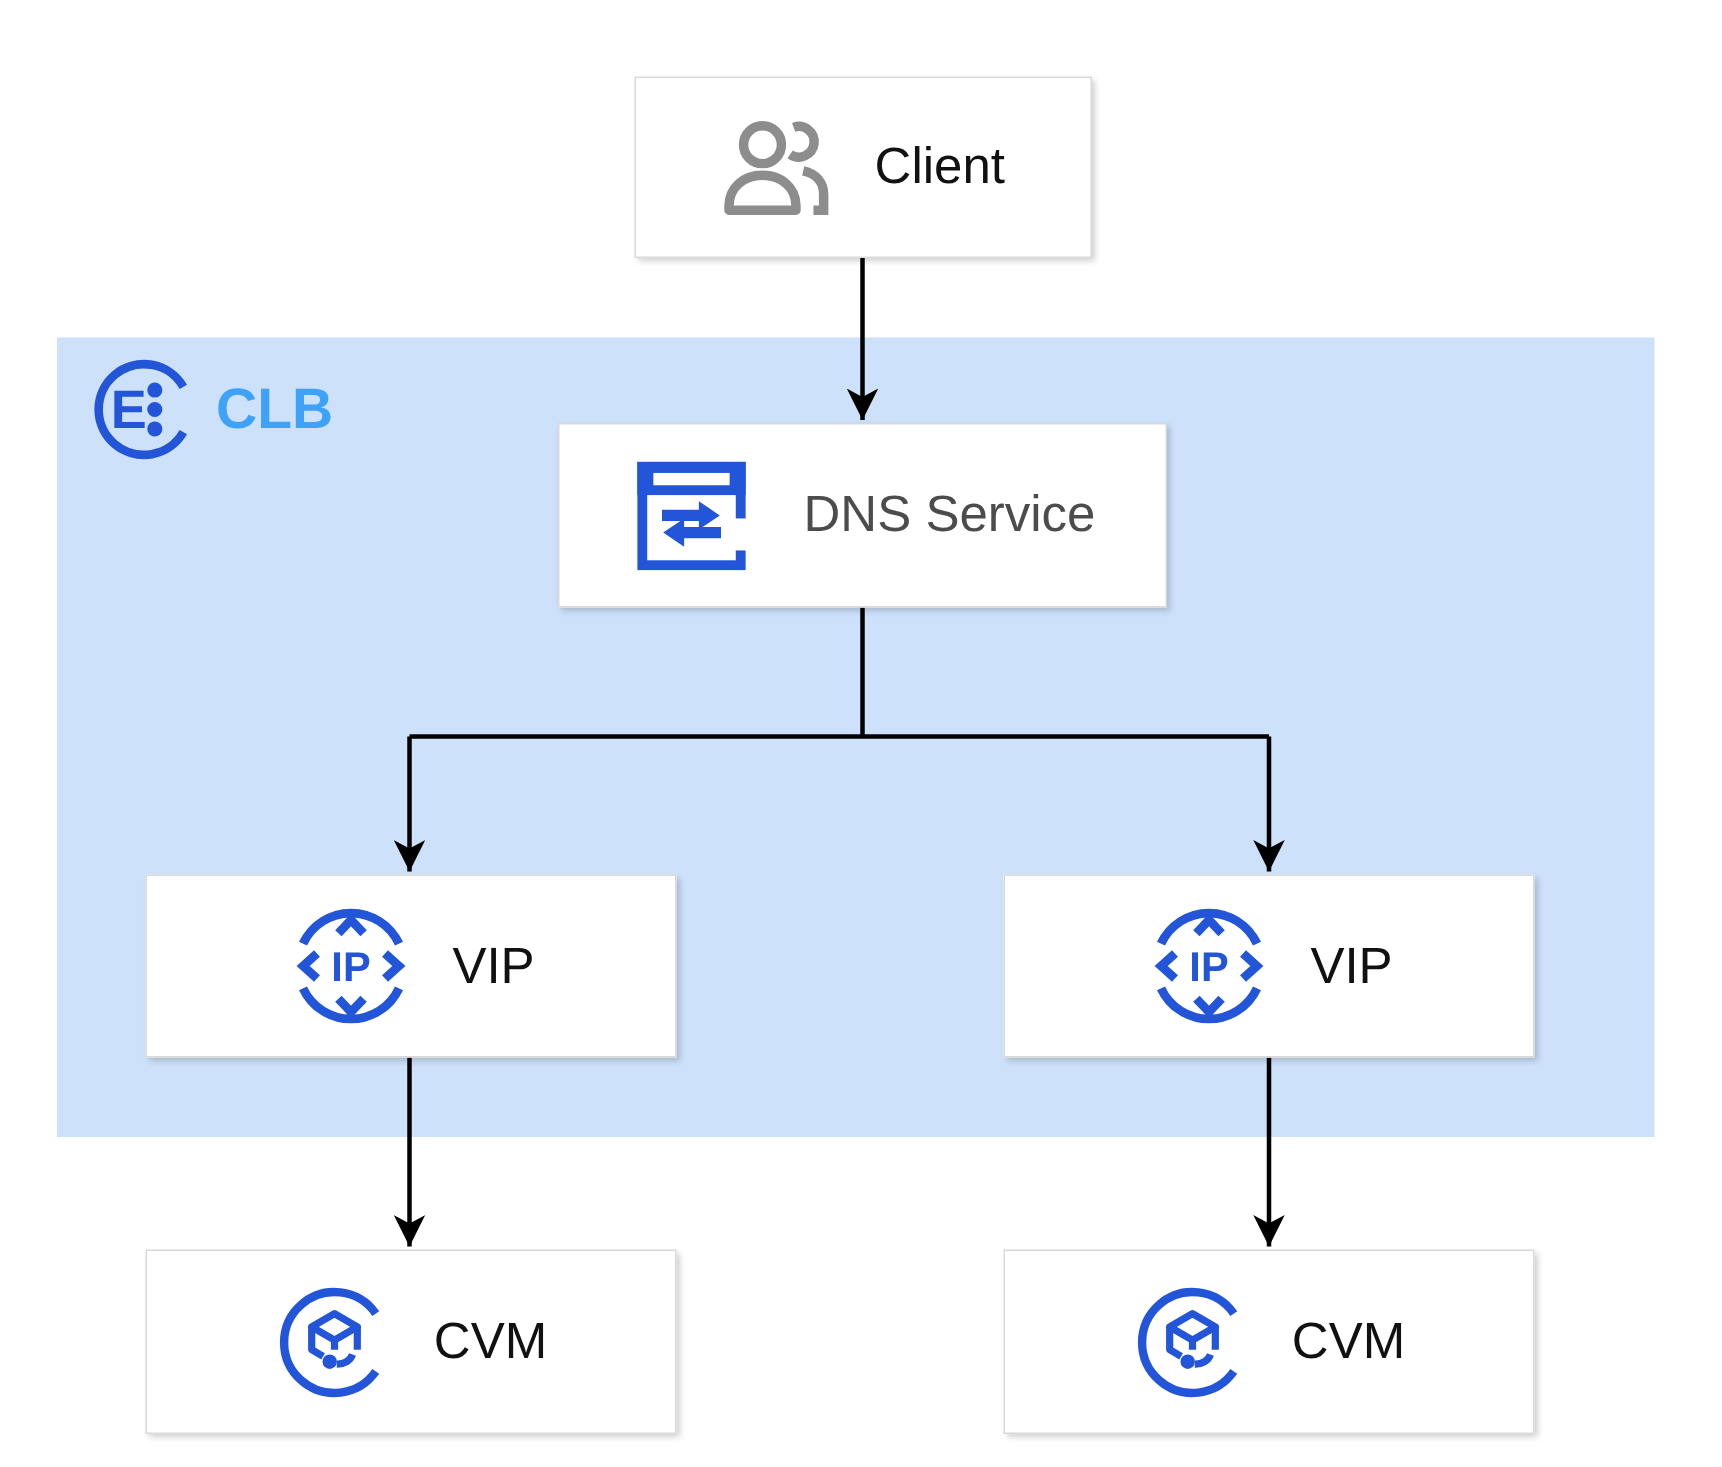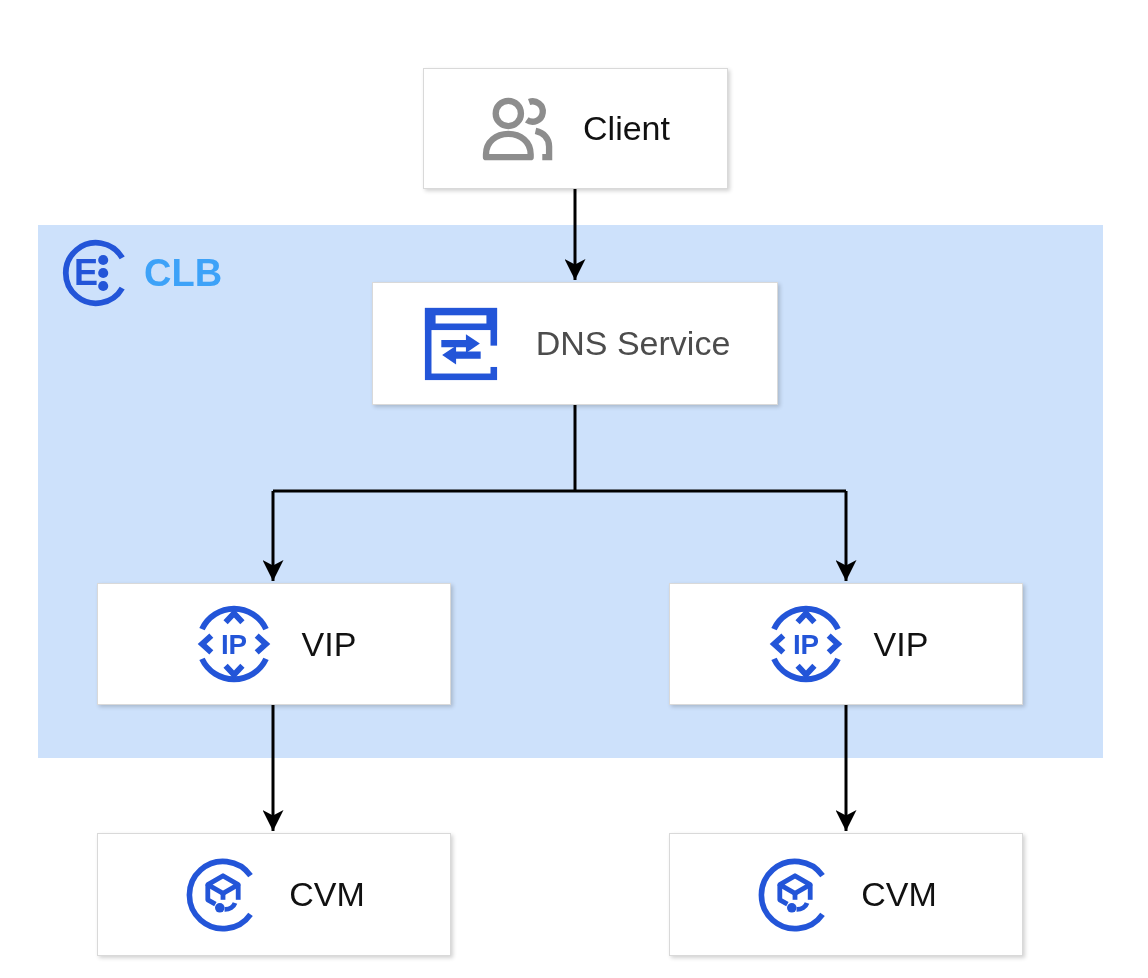--- a/index.html
+++ b/index.html
@@ -29,21 +29,21 @@
     background:var(--node-bg,#ffffff);
     border:1px solid var(--node-border,#d9d9d9);
     box-shadow:2px 2px 4px rgba(0,0,0,0.18);
     display:flex; align-items:center; justify-content:center; gap:26px;
     box-sizing:border-box;
   }
   .node-label { font-size:34px; color:var(--label-dark,#111111); white-space:nowrap; }
   .node-dns   { gap:34px; }
   .node-dns .node-label { color:var(--dns-label-gray,#4c4c4c); }
 
-  .node-client { left:423px; top:68px;  width:305px; height:121px; }
+  .node-client { left:423px; top:51px;  width:305px; height:121px; }
   .node-dns    { left:372px; top:282px; width:406px; height:123px; }
   .node-vip-l  { left:97px;  top:583px; width:354px; height:122px; }
   .node-vip-r  { left:669px; top:583px; width:354px; height:122px; }
   .node-cvm-l  { left:97px;  top:833px; width:354px; height:123px; }
   .node-cvm-r  { left:669px; top:833px; width:354px; height:123px; }
 
   .blue-fill   { fill:var(--icon-blue,#2355d8); }
   .blue-stroke { stroke:var(--icon-blue,#2355d8); fill:none; }
   .white-fill  { fill:#ffffff; }
   .gray-stroke { stroke:var(--client-icon-gray,#8d8d8d); fill:none; }

